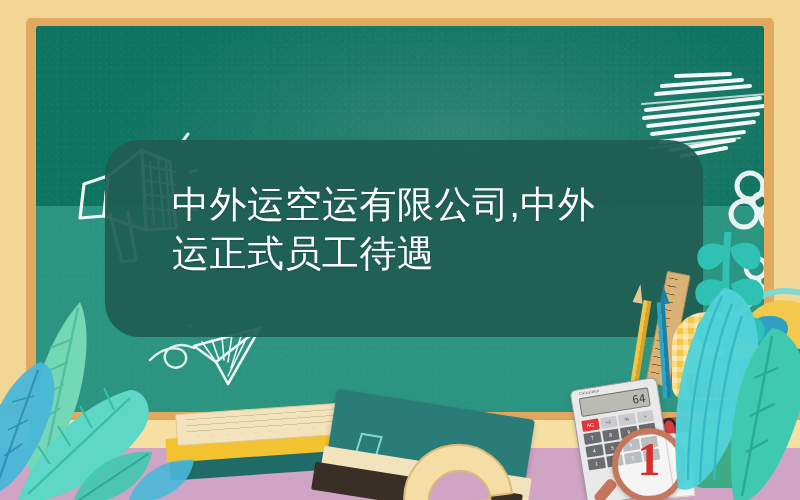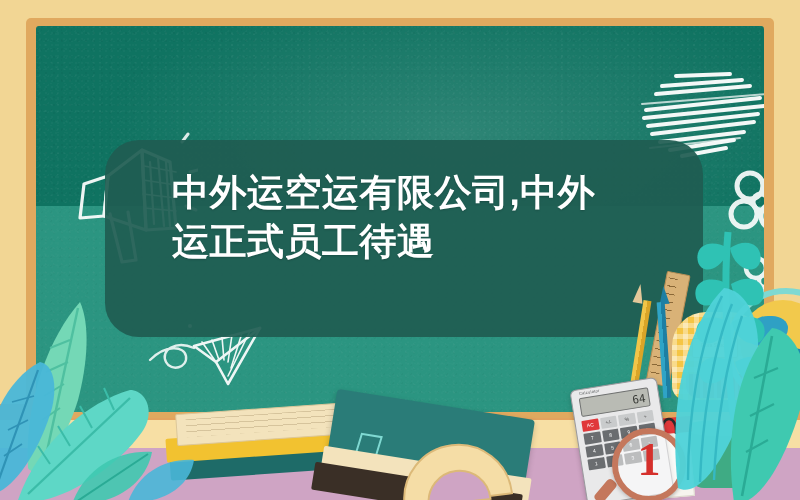--- a/index.html
+++ b/index.html
@@ -124,25 +124,25 @@
     top: 140px;
     width: 598px;
     height: 197px;
     background: #1f5d52;
     opacity: .93;
     border-radius: 34px 34px 0 34px;
   }
   .title-text {
     position: absolute;
     left: 172px;
-    top: 168px;
+    top: 180px;
     width: 470px;
     color: #ffffff;
     font-size: 37px;
-    font-weight: bold;
+    font-weight: normal;
     line-height: 1.33;
     letter-spacing: .5px;
     white-space: pre-line;
     text-shadow: 0 1px 2px rgba(0,0,0,.18);
   }
 
   
   .fg { position: absolute; }
 
   

